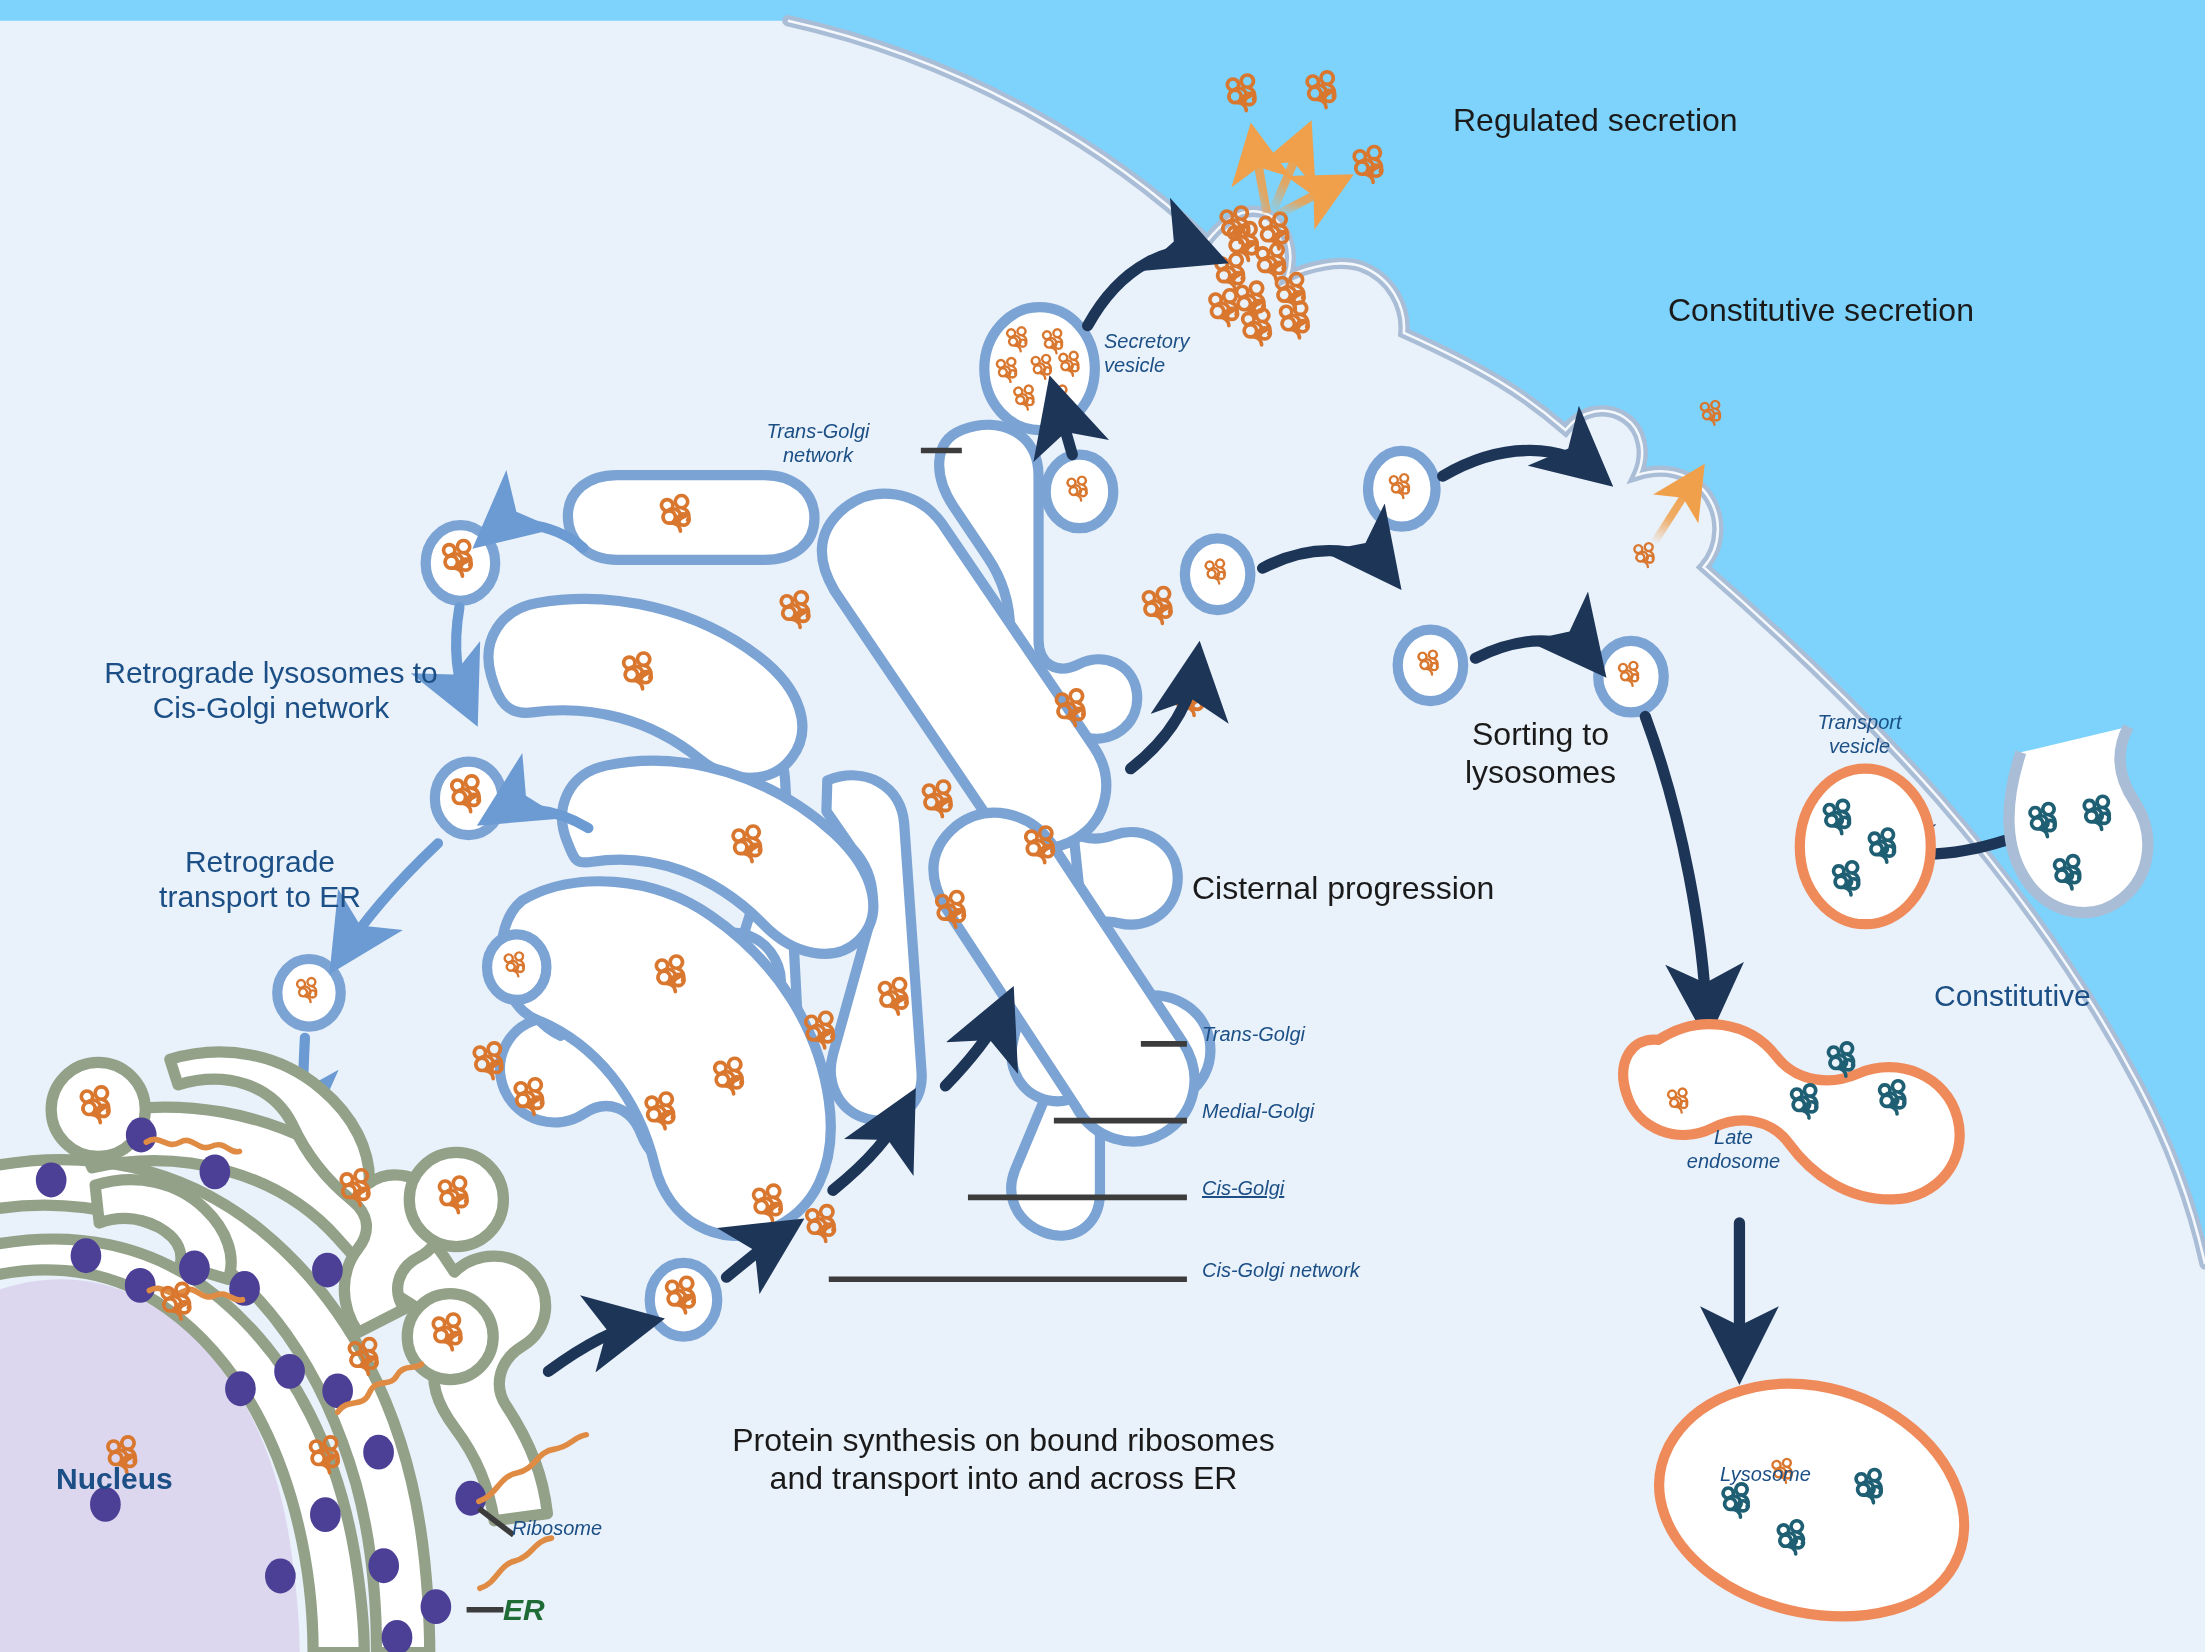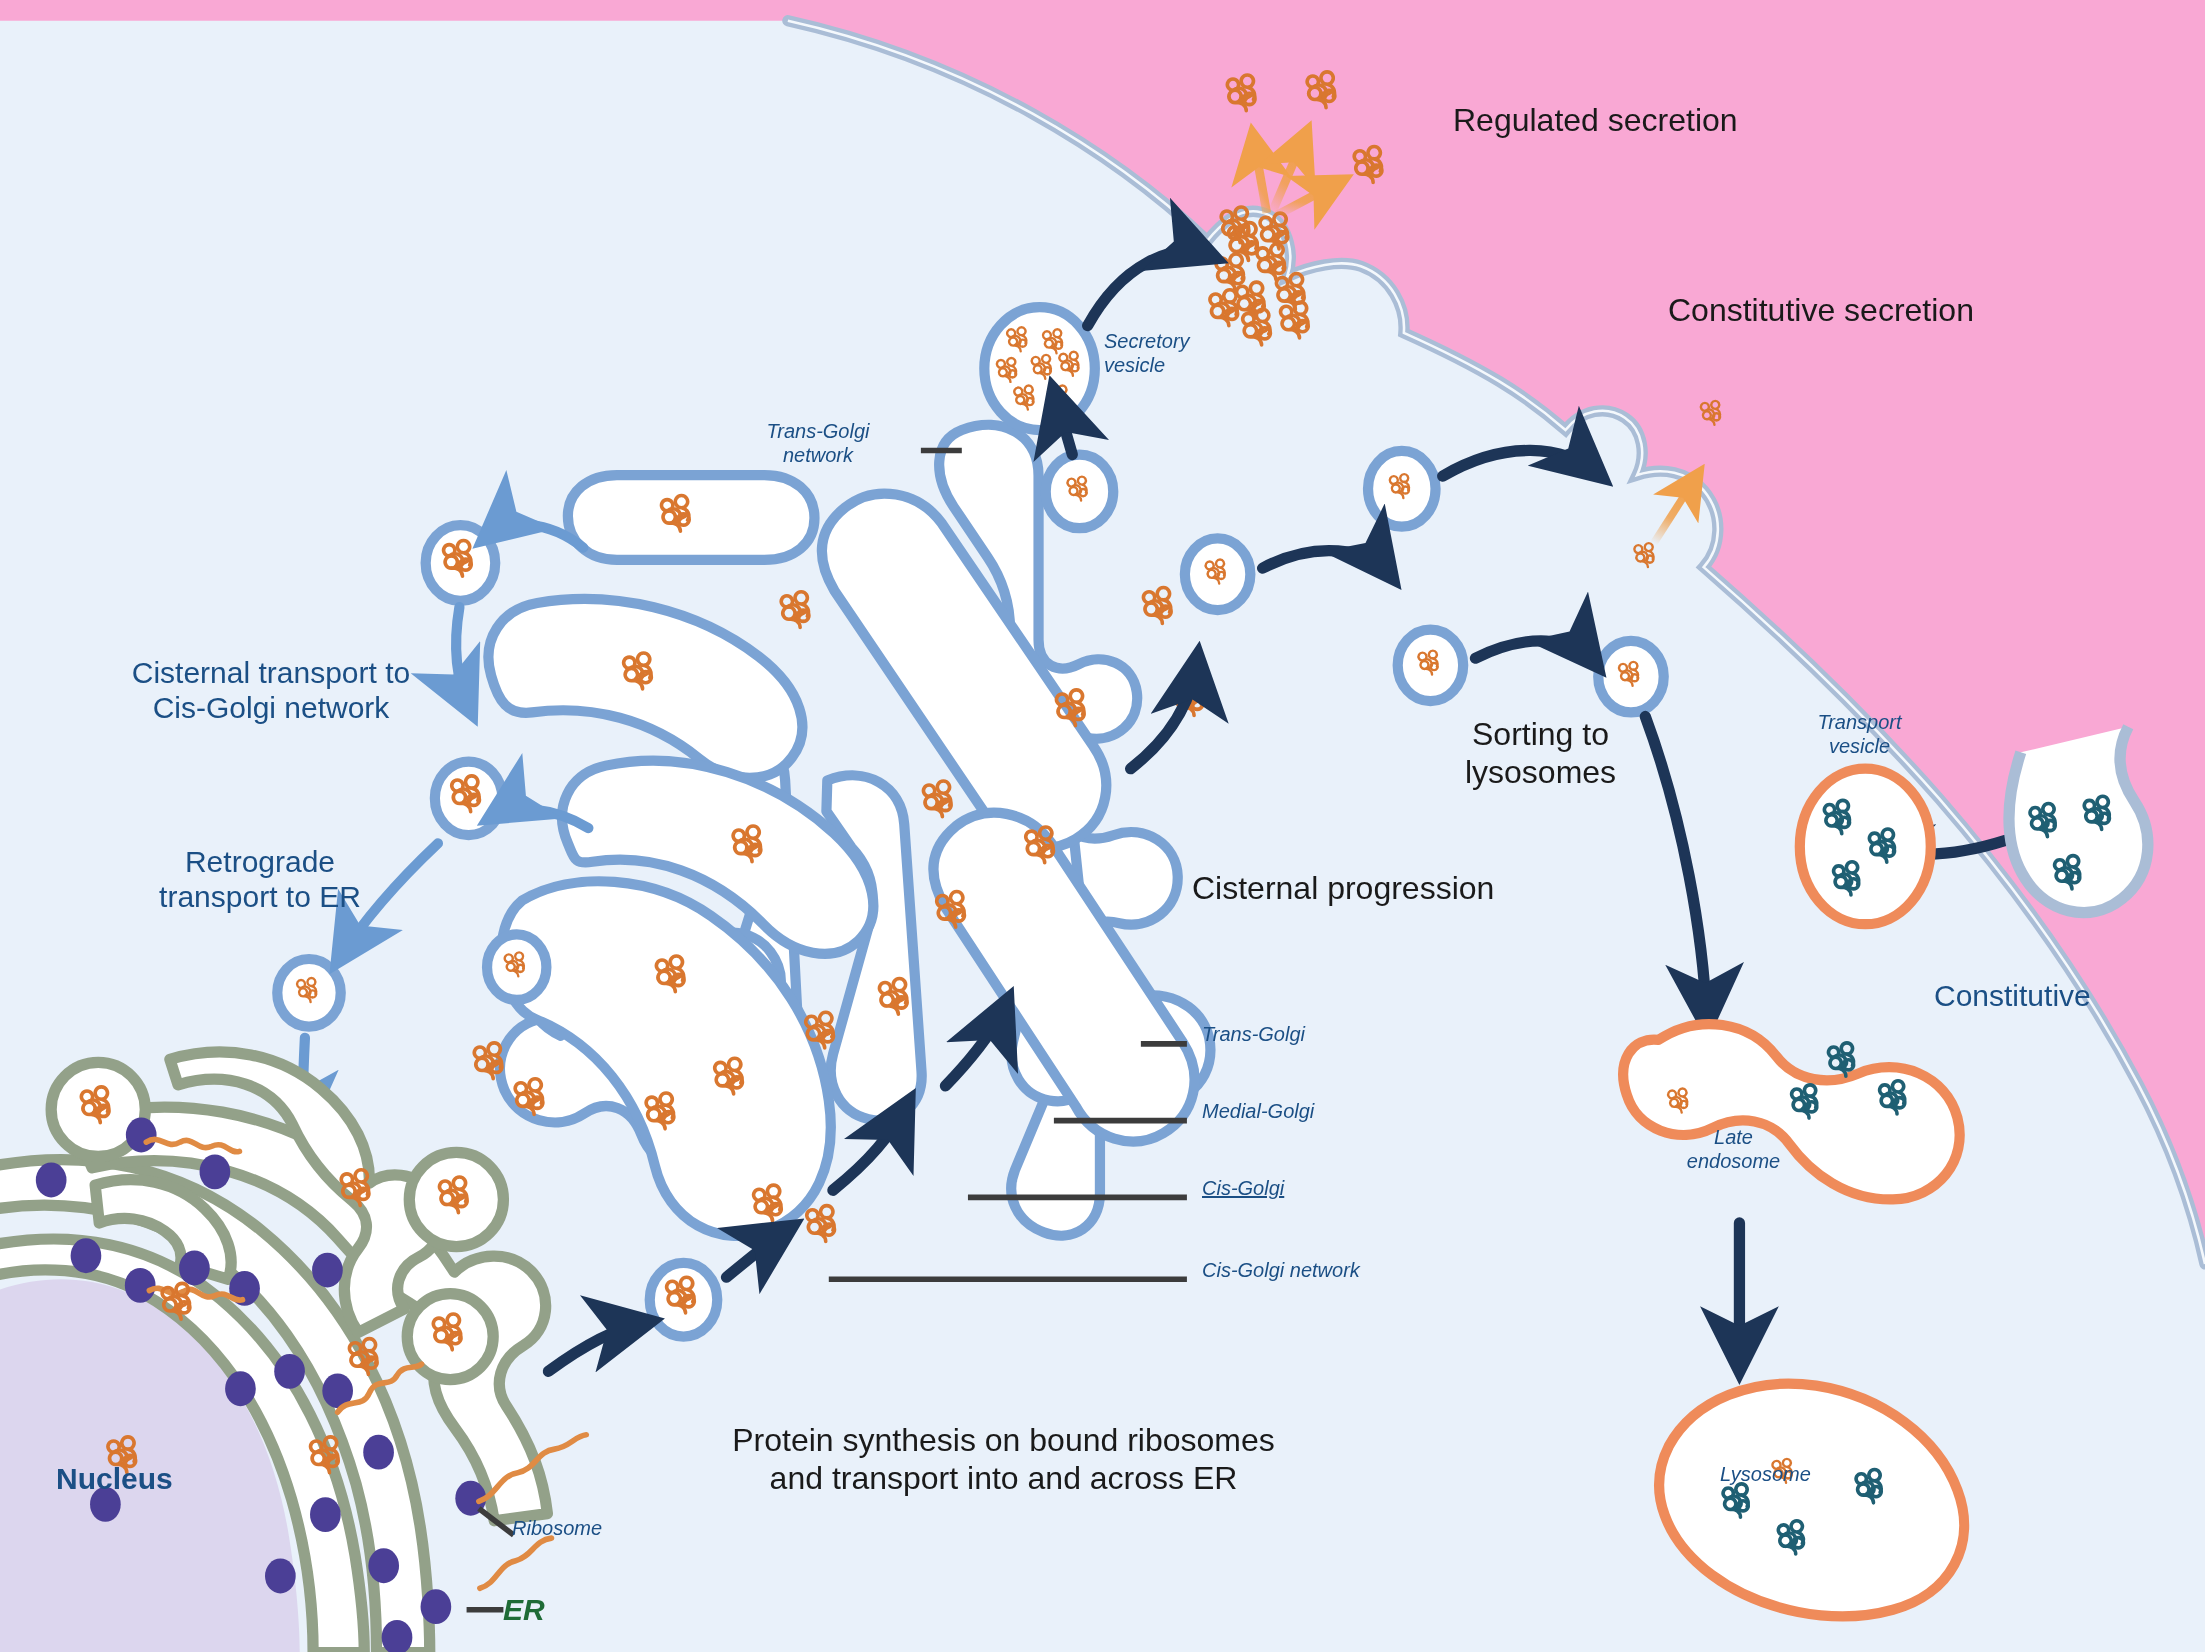--- a/index.html
+++ b/index.html
@@ -1,18 +1,18 @@
 <!DOCTYPE html>
 <html style="font-size:8.2px"><head>
 <meta charset="utf-8">
 <title>Secretory Pathway Diagram</title>
 <style>
   html,body{margin:0;padding:0;background:#ffffff;}
   body{font-family:"Liberation Sans",sans-serif;}
-  #stage{position:relative;width:2205px;height:1653px;background:#f9a8d4;overflow:hidden;}
+  #stage{position:relative;width:2205px;height:1653px;background:#7dd3fc;overflow:hidden;}
   #stage svg{position:absolute;left:0;top:0;width:2205px;height:1653px;}
   .lbl{position:absolute;white-space:pre;line-height:1.18;}
   .lbl-black{color:#1a1a1a;font-size:32px;}
   .lbl-navy{color:#1b4f85;font-size:30px;}
   .lbl-navy-i{color:#1b4f85;font-size:20px;font-style:italic;}
   .lbl-green{color:#1e6b36;font-size:30px;font-style:italic;font-weight:bold;}
   .ctr{text-align:center;}
 </style>
 </head>
 <body>
@@ -505,21 +505,21 @@
 <div class="lbl lbl-black" style="left:1453px;top:102px;">Regulated secretion</div>
 
 <div class="lbl lbl-black" style="left:1668px;top:292px;">Constitutive secretion</div>
 
 <div class="lbl lbl-navy-i" style="left:1104px;top:330px;">Secretory
 vesicle</div>
 
 <div class="lbl lbl-navy-i ctr" style="left:718px;top:420px;width:200px;">Trans-Golgi
 network</div>
 
-<div class="lbl lbl-navy ctr" style="left:102px;top:655px;width:338px;">Cisternal transport to
+<div class="lbl lbl-navy ctr" style="left:102px;top:655px;width:338px;">Retrograde lysosomes to
 Cis-Golgi network</div>
 
 <div class="lbl lbl-navy ctr" style="left:127px;top:844px;width:266px;">Retrograde
 transport to ER</div>
 
 <div class="lbl lbl-black ctr" style="left:1438px;top:716px;width:205px;">Sorting to
 lysosomes</div>
 
 <div class="lbl lbl-black" style="left:1192px;top:870px;">Cisternal progression</div>
 

